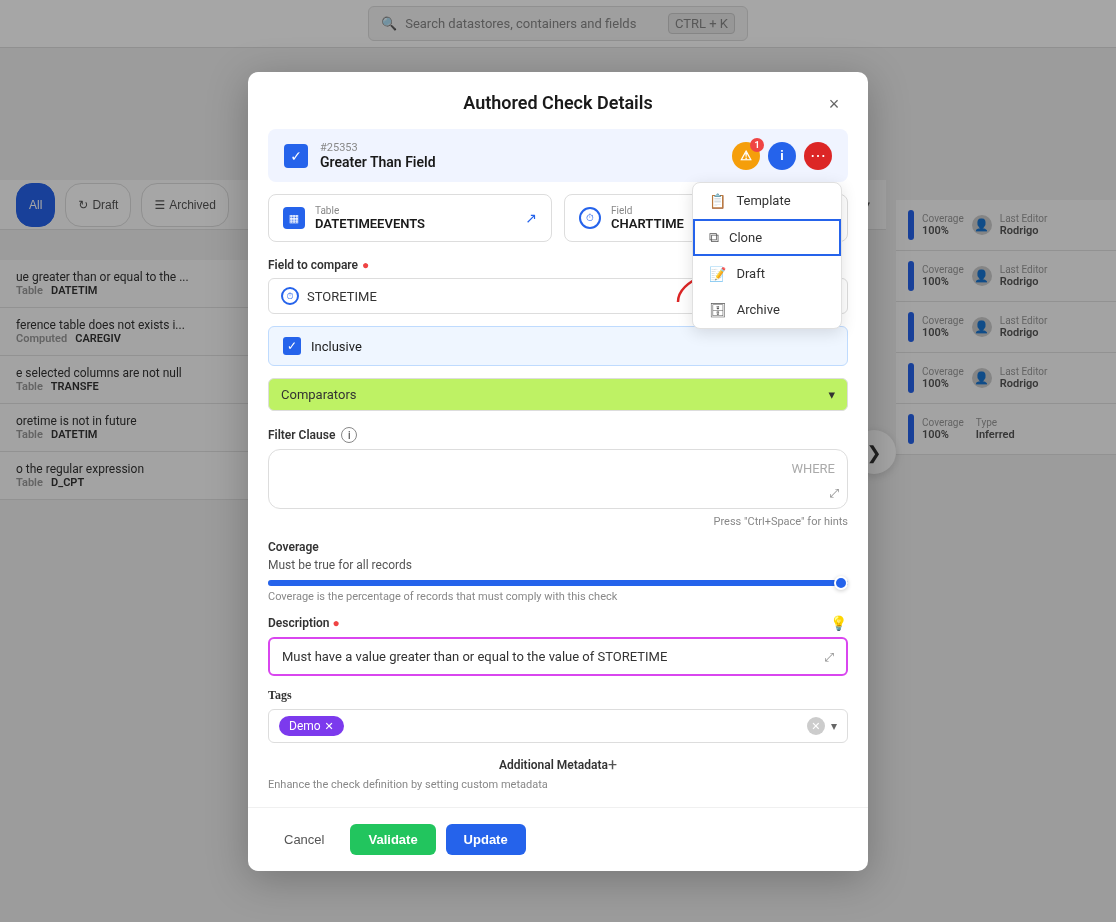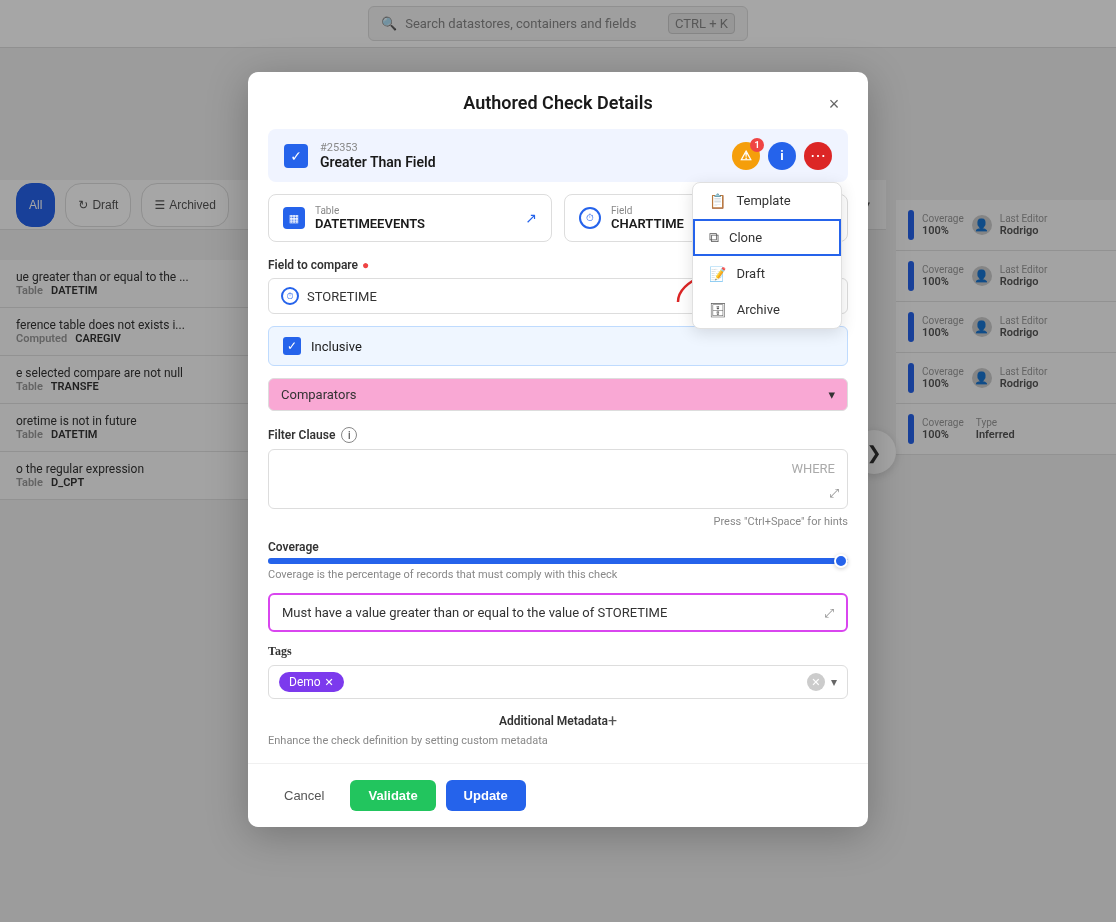--- a/index.html
+++ b/index.html
@@ -440,21 +440,21 @@
     .inclusive-label { font-size: 13px; color: #1a1a1a; }
 
     
     .comparators-select {
       width: 100%;
       border: 1px solid #ddd;
       border-radius: 6px;
       padding: 8px 12px;
       font-size: 13px;
       color: #333;
-      background: #f9a8d4;
+      background: #bef264;
       display: flex;
       align-items: center;
       justify-content: space-between;
       margin-bottom: 16px;
       cursor: pointer;
     }
 
     
     .filter-clause-section {
       margin-bottom: 12px;
@@ -476,21 +476,21 @@
       border-radius: 50%;
       display: flex;
       align-items: center;
       justify-content: center;
       font-size: 10px;
       color: #666;
     }
     .filter-textarea {
       width: 100%;
       border: 1px solid #ddd;
-      border-radius: 6px;
+      border-radius: 12px;
       background: #fff;
       padding: 8px 12px;
       min-height: 60px;
       position: relative;
     }
     .filter-placeholder { color: #aaa; font-size: 13px; }
     .filter-hint { font-size: 11px; color: #888; margin-top: 6px; }
     .expand-icon {
       position: absolute;
       bottom: 8px;
@@ -691,21 +691,21 @@
 <div class="bg-left-items" style="top:260px">
   <div class="bg-left-row">
     <div class="desc" style="font-size:12px;color:#333">ue greater than or equal to the ...</div>
     <div class="sub" style="font-size:11px;color:#999">Table &nbsp; <span style="color:#333;font-weight:600">DATETIM</span></div>
   </div>
   <div class="bg-left-row">
     <div class="desc" style="font-size:12px;color:#333">ference table does not exists i...</div>
     <div class="sub" style="font-size:11px;color:#999">Computed &nbsp; <span style="color:#333;font-weight:600">CAREGIV</span></div>
   </div>
   <div class="bg-left-row">
-    <div class="desc" style="font-size:12px;color:#333">e selected compare are not null</div>
+    <div class="desc" style="font-size:12px;color:#333">e selected columns are not null</div>
     <div class="sub" style="font-size:11px;color:#999">Table &nbsp; <span style="color:#333;font-weight:600">TRANSFE</span></div>
   </div>
   <div class="bg-left-row">
     <div class="desc" style="font-size:12px;color:#333">oretime is not in future</div>
     <div class="sub" style="font-size:11px;color:#999">Table &nbsp; <span style="color:#333;font-weight:600">DATETIM</span></div>
   </div>
   <div class="bg-left-row">
     <div class="desc" style="font-size:12px;color:#333">o the regular expression</div>
     <div class="sub" style="font-size:11px;color:#999">Table &nbsp; <span style="color:#333;font-weight:600">D_CPT</span></div>
   </div>
@@ -883,28 +883,36 @@
       </div>
       <div class="filter-textarea" style="position:relative">
         <span class="filter-placeholder">WHERE</span>
         <span class="expand-icon">⤢</span>
       </div>
       <div class="filter-hint">Press "Ctrl+Space" for hints</div>
     </div>
 
     <div class="coverage-section">
       <div class="coverage-label">Coverage</div>
+      <div class="coverage-subtitle">Must be true for all records</div>
       <div class="coverage-slider-container">
         <div class="coverage-slider-fill"></div>
         <div class="coverage-slider-thumb"></div>
       </div>
       <div class="coverage-description">Coverage is the percentage of records that must comply with this check</div>
     </div>
 
     <div class="description-section">
+      <div class="description-label">
+        <div>
+          <span>Description</span>
+          <span class="required-dot"> ●</span>
+        </div>
+        <span class="lightbulb-icon">💡</span>
+      </div>
       <div class="description-input">
         <span>Must have a value greater than or equal to the value of STORETIME</span>
         <span style="color:#888;font-size:12px">⤢</span>
       </div>
     </div>
 
     <div class="tags-section">
       <div class="tags-label">Tags</div>
       <div class="tags-input">
         <div class="tag-chip">

